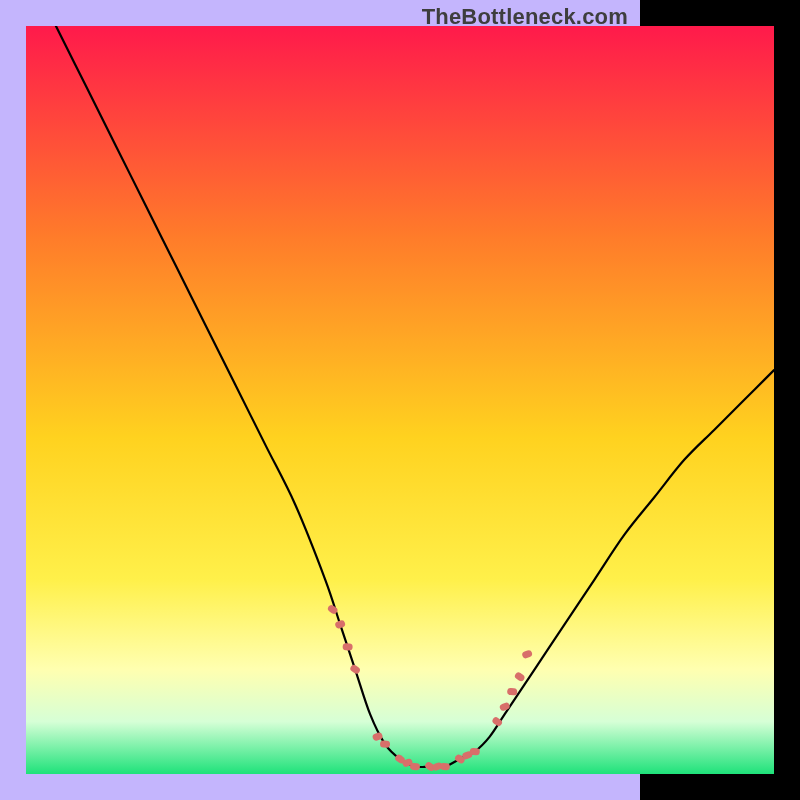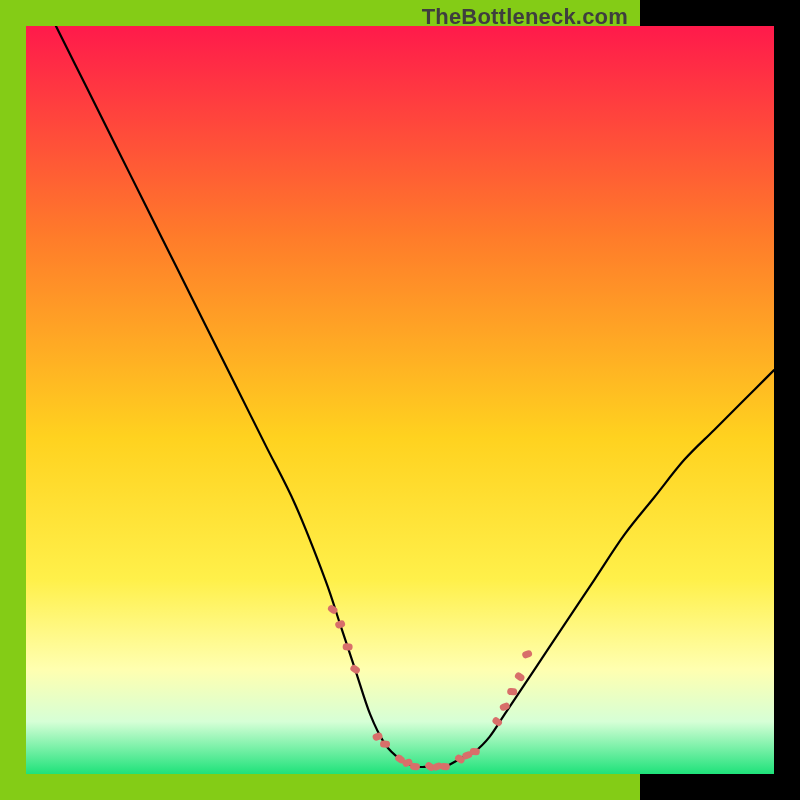--- a/index.html
+++ b/index.html
@@ -8,21 +8,21 @@
     width: 800px;
     height: 800px;
     overflow: hidden;
     background: #000;
     font-family: Arial, Helvetica, sans-serif;
   }
   .frame {
     position: relative;
     width: 640px;
     height: 800px;
-    background: #84cc16;
+    background: #c4b5fd;
   }
   .watermark {
     position: absolute;
     top: 4px;
     right: 12px;
     color: #3e3e3e;
     font-size: 22px;
     font-weight: 600;
     letter-spacing: 0.2px;
     z-index: 50;

